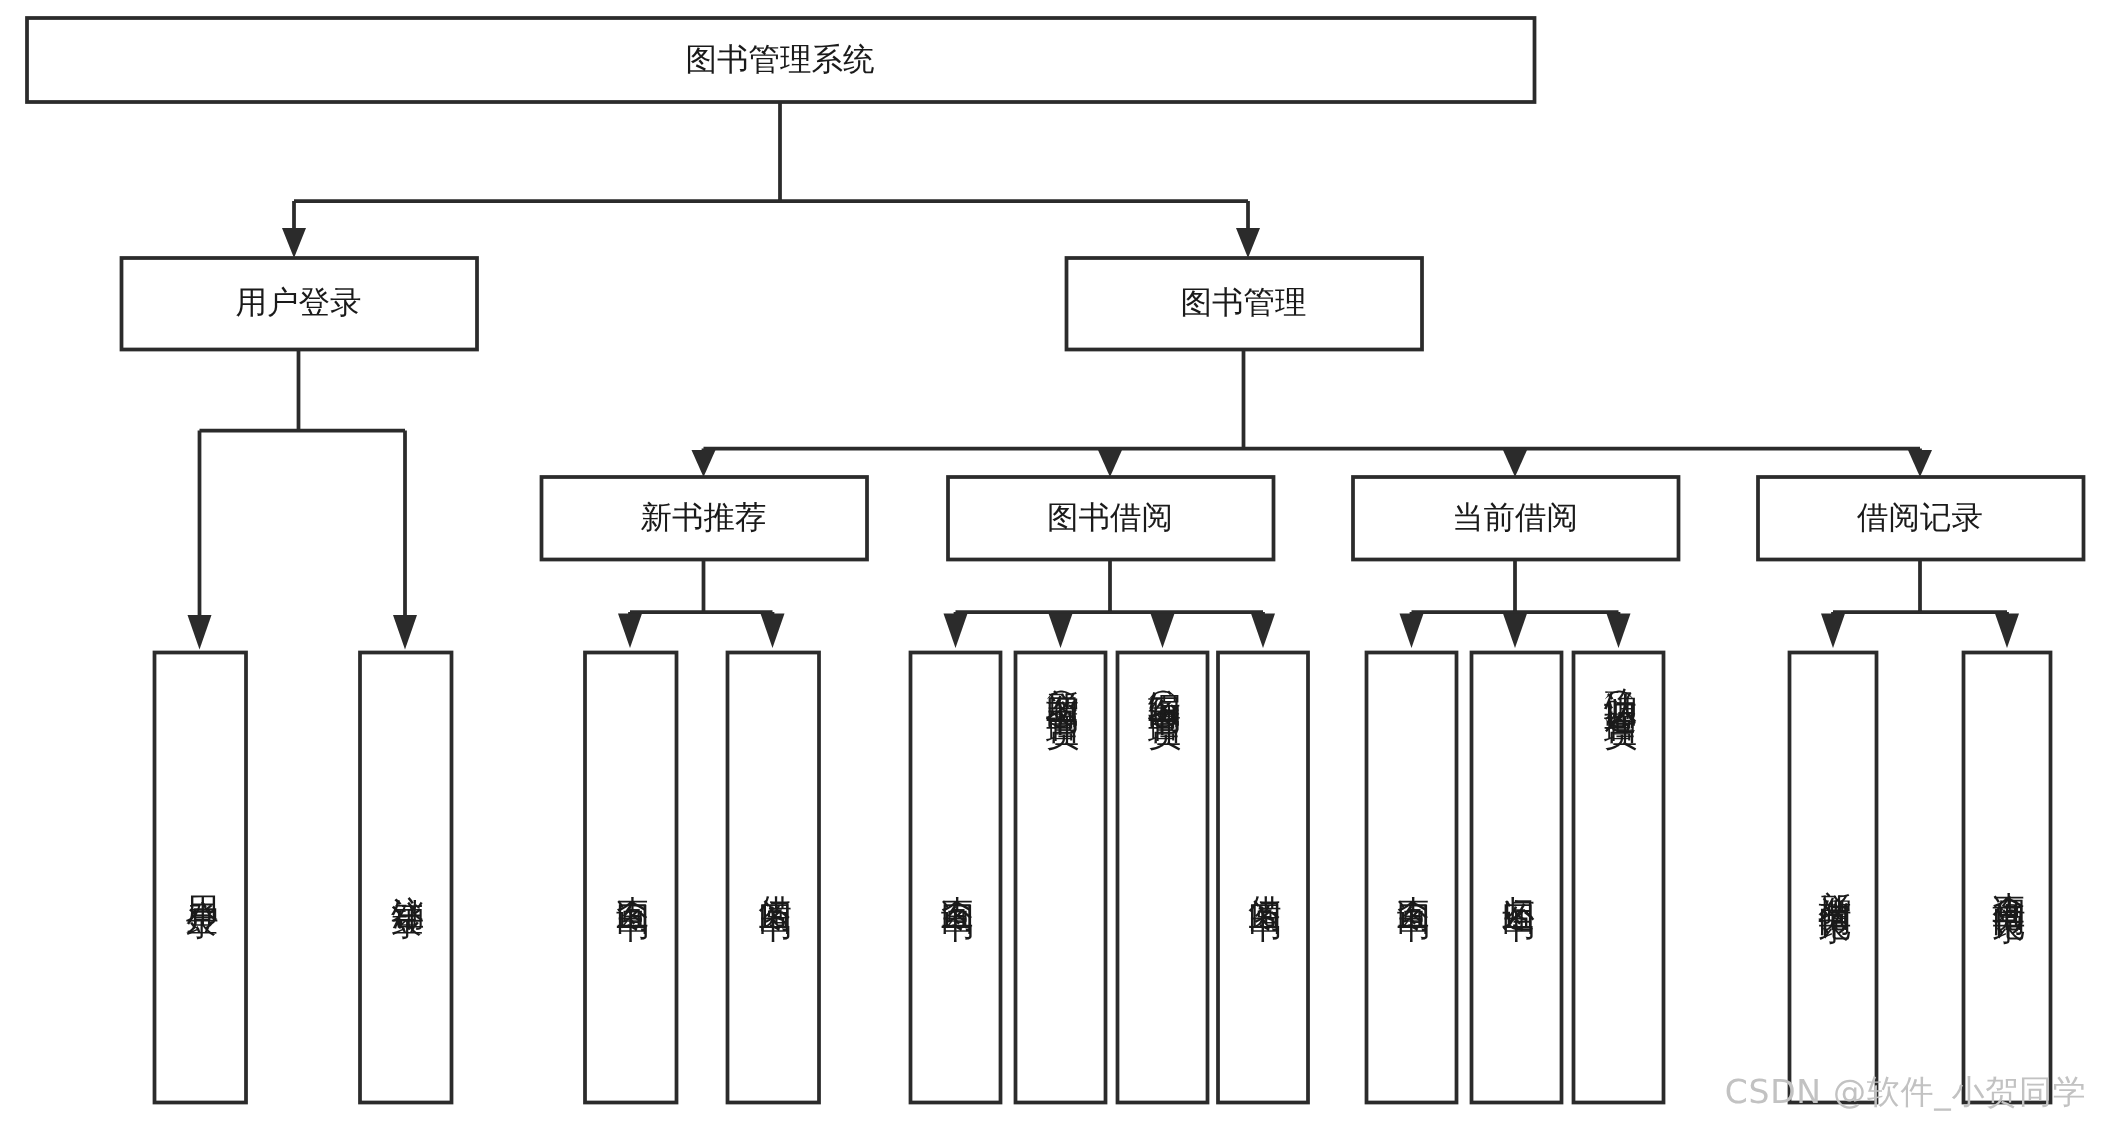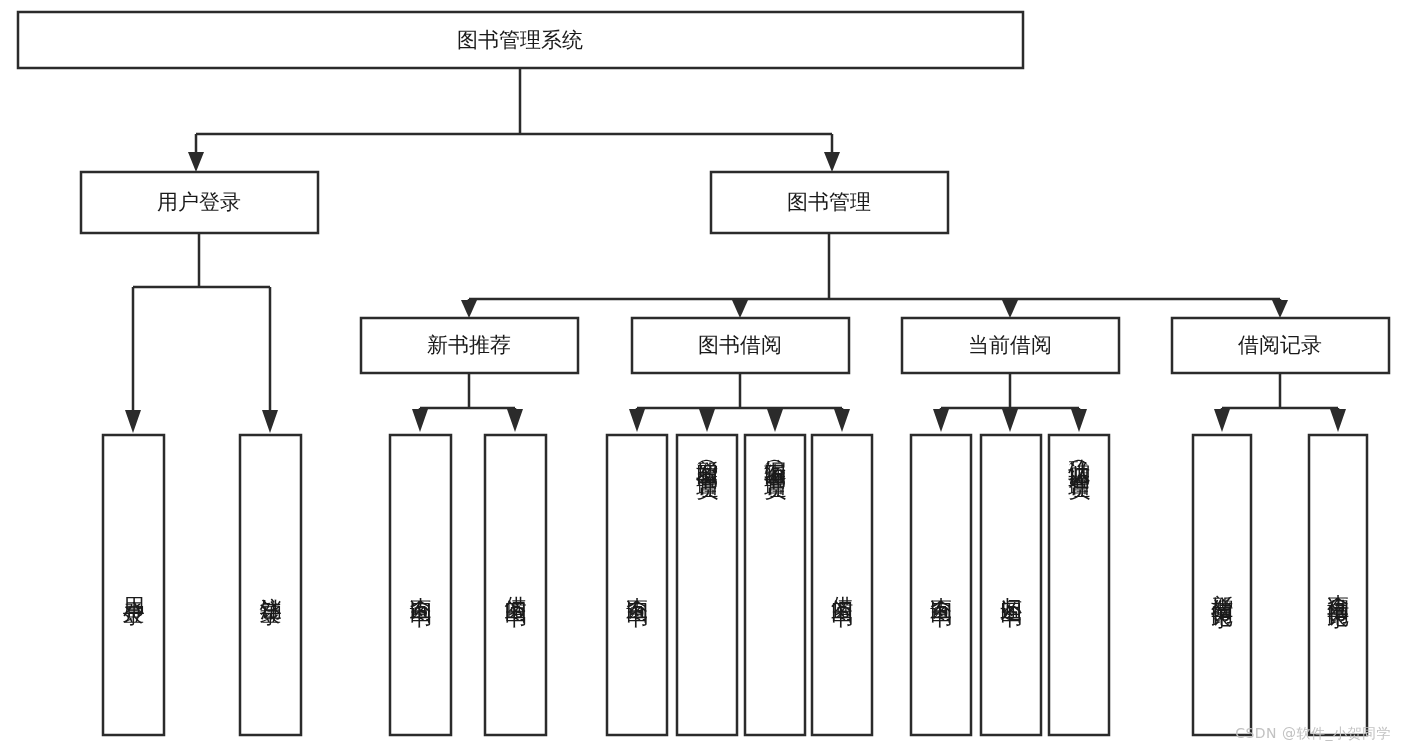--- a/index.html
+++ b/index.html
@@ -65,21 +65,21 @@
     line-height: 1.12;
     letter-spacing: 3px;
     color: #1a1a1a;
     white-space: nowrap;
   }
   .watermark {
     position: absolute;
     right: 14px;
     bottom: 4px;
     font-family: "DejaVu Sans", "Liberation Sans", sans-serif;
-    font-size: 14px;
+    font-size: 22px;
     color: #c2c2c2;
     letter-spacing: 0.5px;
     white-space: nowrap;
     user-select: none;
   }
 </style>
 </head>
 <body>
 
 <div id="diagram-root">

